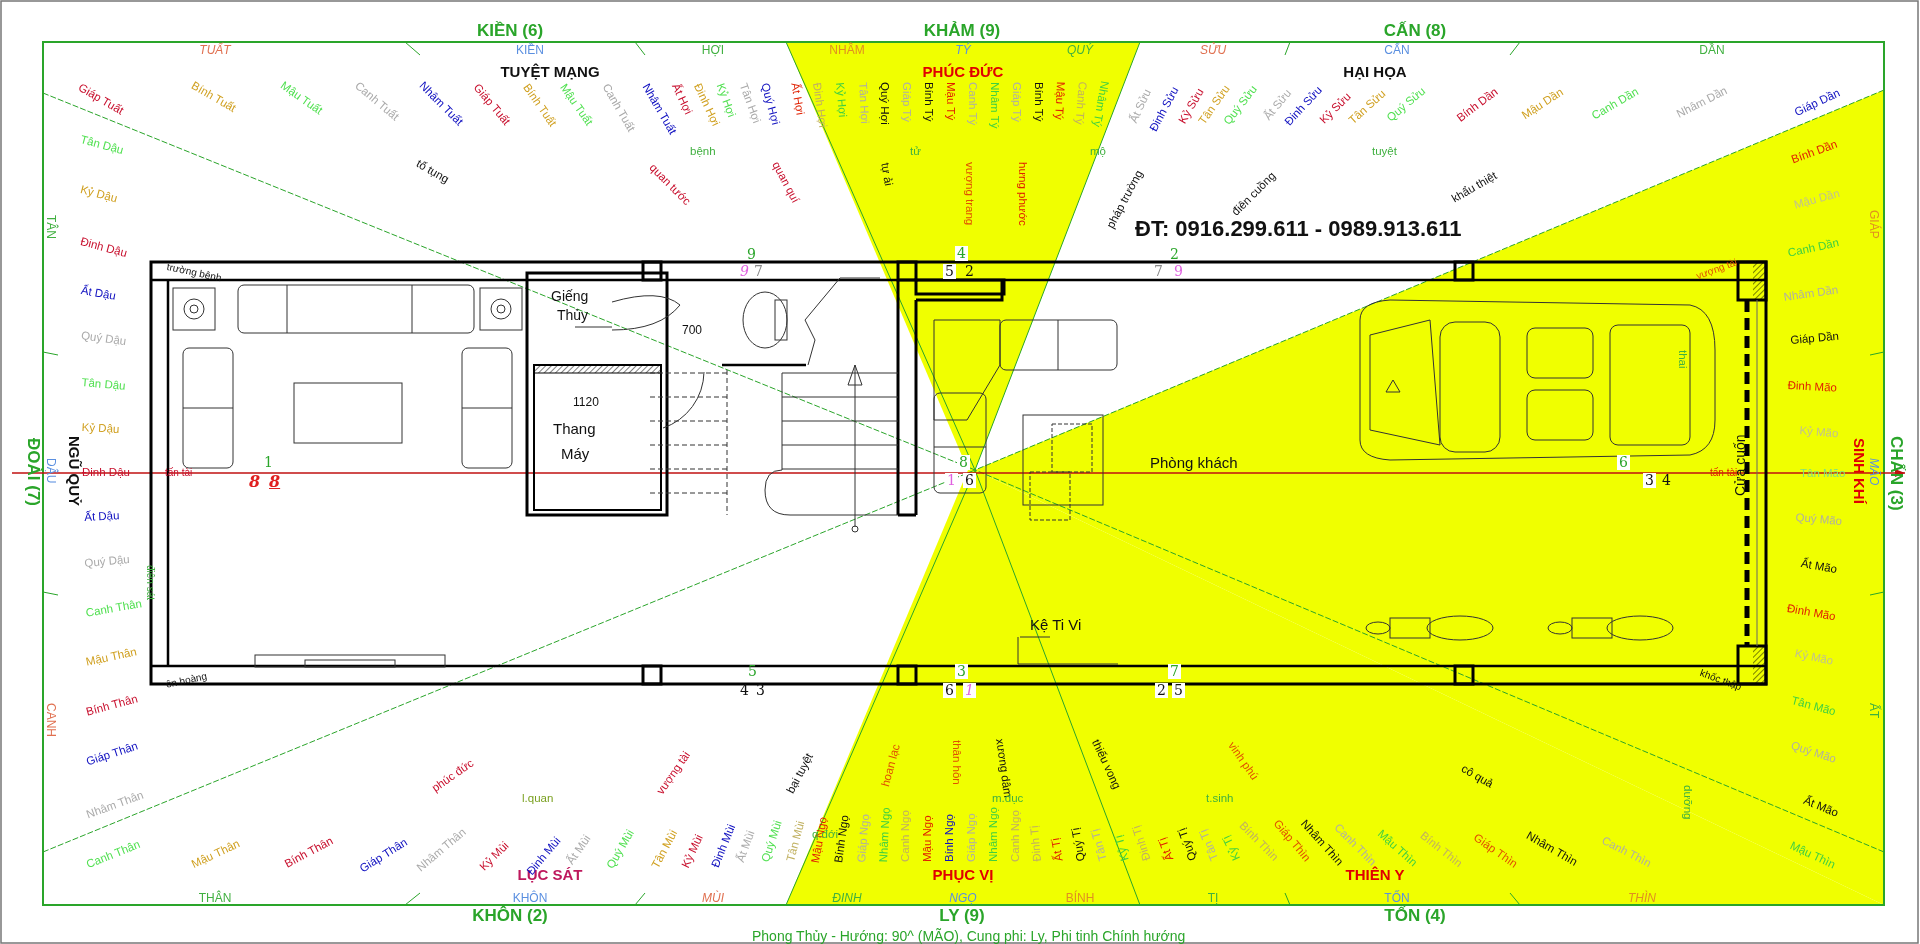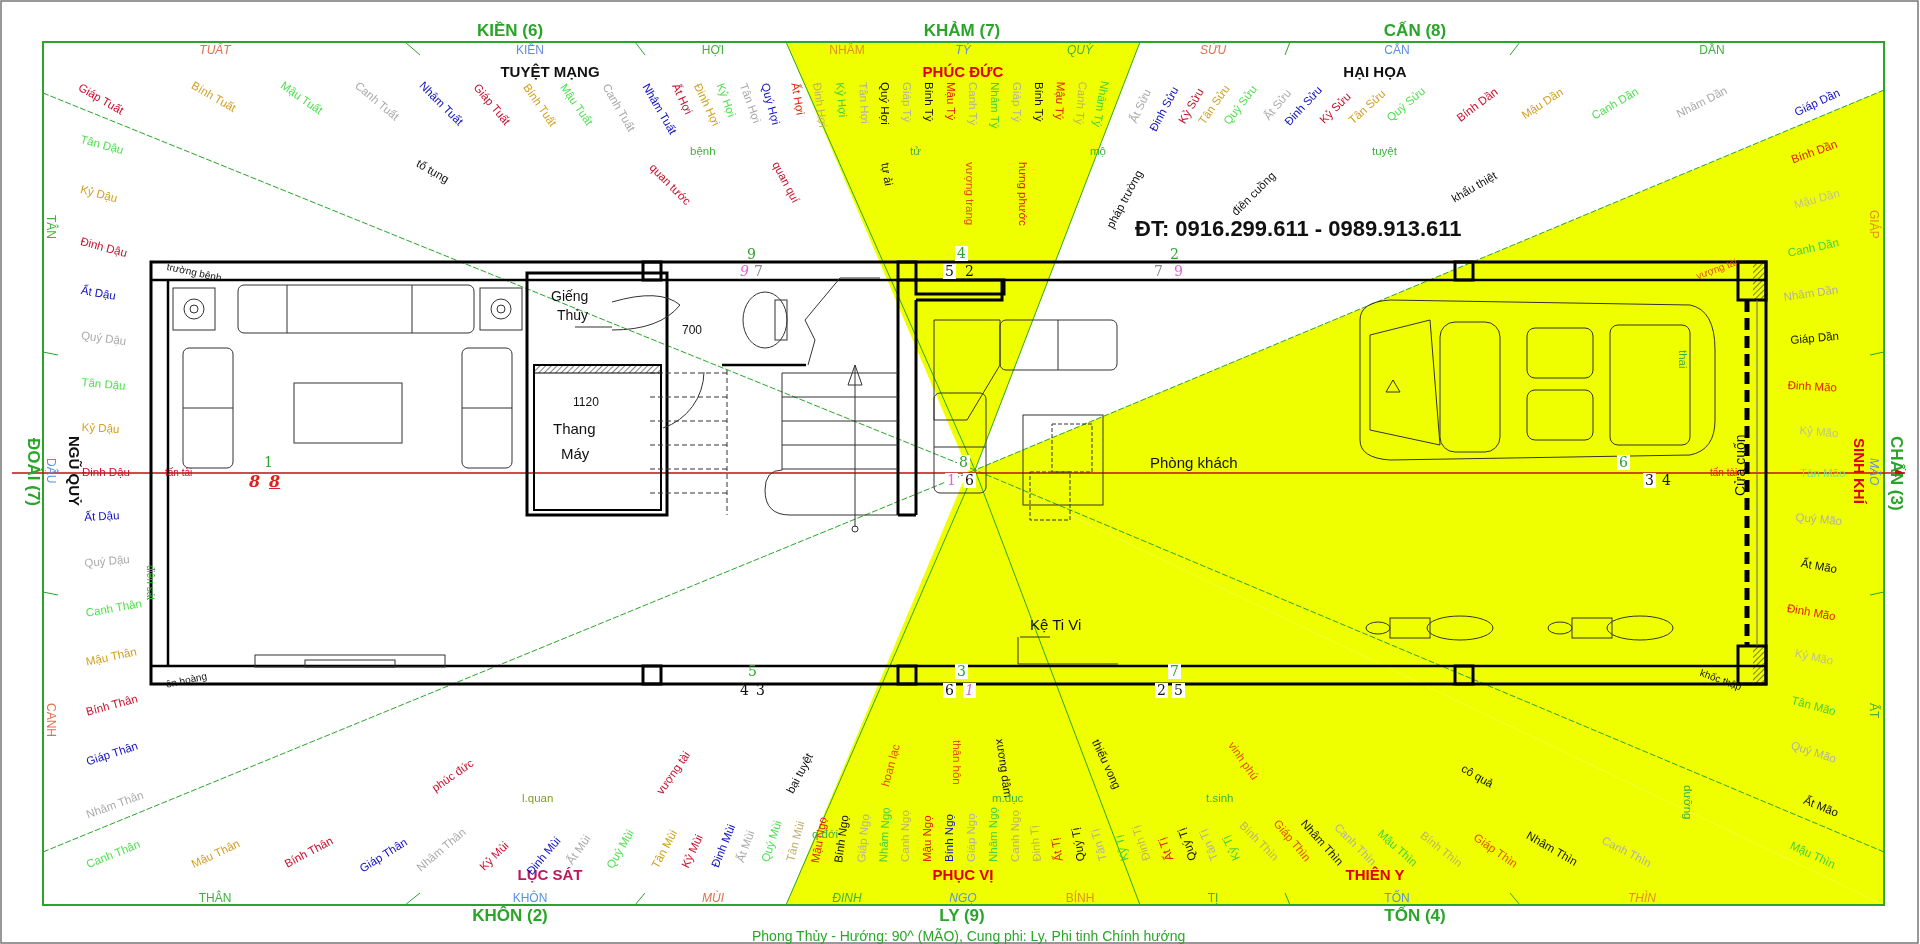--- a/index.html
+++ b/index.html
@@ -164,21 +164,21 @@
       <ellipse cx="1560" cy="628" rx="12" ry="6"></ellipse>
       <rect x="1572" y="618" width="40" height="20"></rect>
       <ellipse cx="1640" cy="628" rx="33" ry="12"></ellipse>
     </g>
   </svg>
 
   <div class="lbl site" style="left:1135px;top:218px;font-size:22px;">ĐT: 0916.299.611 - 0989.913.611</div>
   <div class="lbl" style="left:752px;top:929px;font-size:14px;color:#2aa52a;">Phong Thủy - Hướng: 90^ (MÃO), Cung phi: Ly, Phi tinh Chính hướng</div>
 
   <div class="lbl trigram" style="left:510px;top:22px;">KIỀN (6)</div>
-  <div class="lbl trigram" style="left:962px;top:22px;">KHẢM (7)</div>
+  <div class="lbl trigram" style="left:962px;top:22px;">KHẢM (9)</div>
   <div class="lbl trigram" style="left:1415px;top:22px;">CẤN (8)</div>
   <div class="lbl trigram" style="left:510px;top:907px;">KHÔN (2)</div>
   <div class="lbl trigram" style="left:962px;top:907px;">LY (9)</div>
   <div class="lbl trigram" style="left:1415px;top:907px;">TỐN (4)</div>
   <div class="lbl" style="left:8px;top:510px;transform:rotate(90deg);transform-origin:0 0;font-weight:bold;color:#2aa52a;font-size:17px;left:42px;top:438px;">ĐOÀI (7)</div>
   <div class="lbl" style="left:1905px;top:436px;transform:rotate(90deg);transform-origin:0 0;font-weight:bold;color:#2aa52a;font-size:17px;">CHẤN (3)</div>
 
   <div class="lbl star" style="left:550px;top:64px;color:#111;">TUYỆT MẠNG</div>
   <div class="lbl star" style="left:963px;top:64px;color:#e00000;">PHÚC ĐỨC</div>
   <div class="lbl star" style="left:1375px;top:64px;color:#111;">HẠI HỌA</div>

